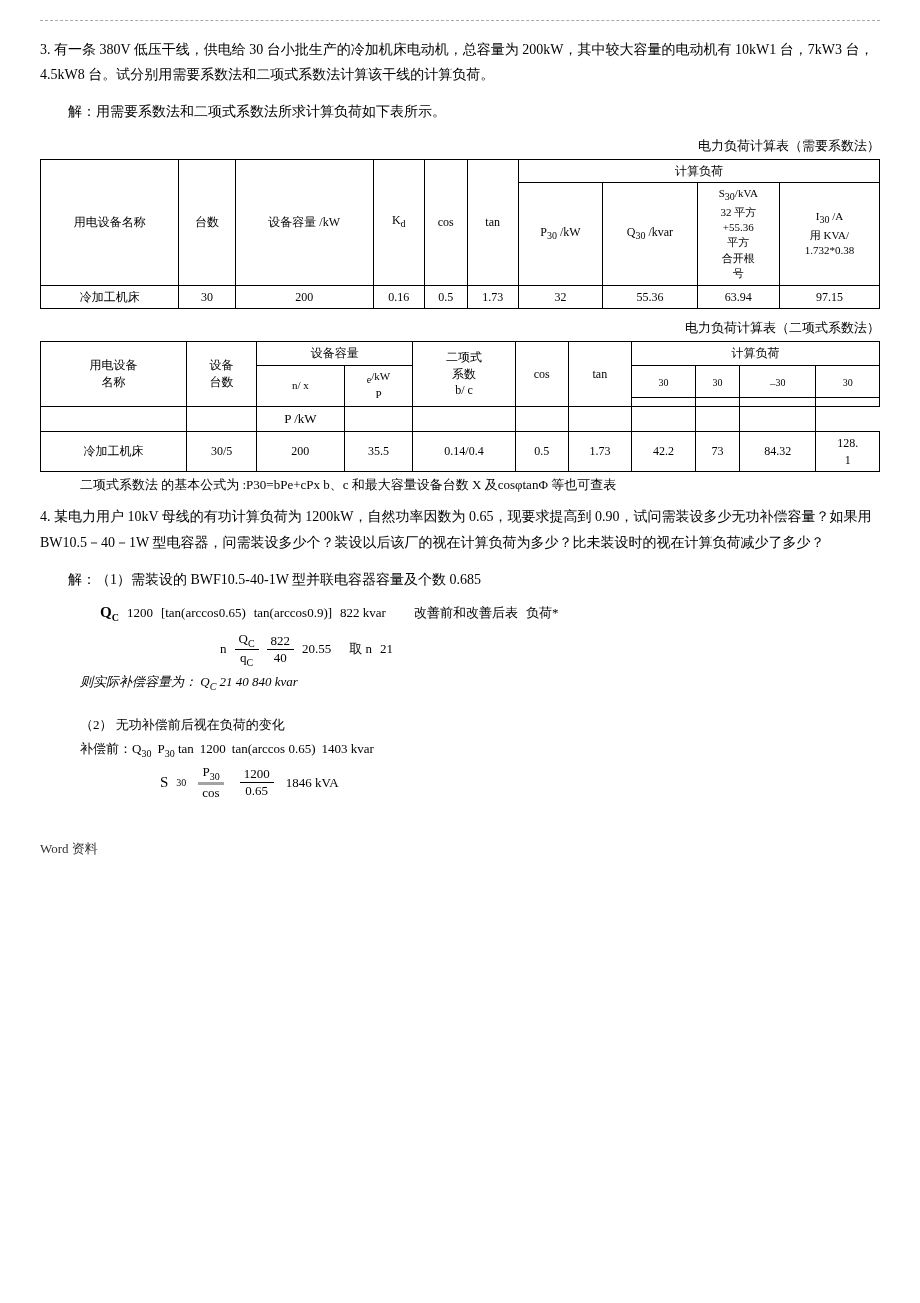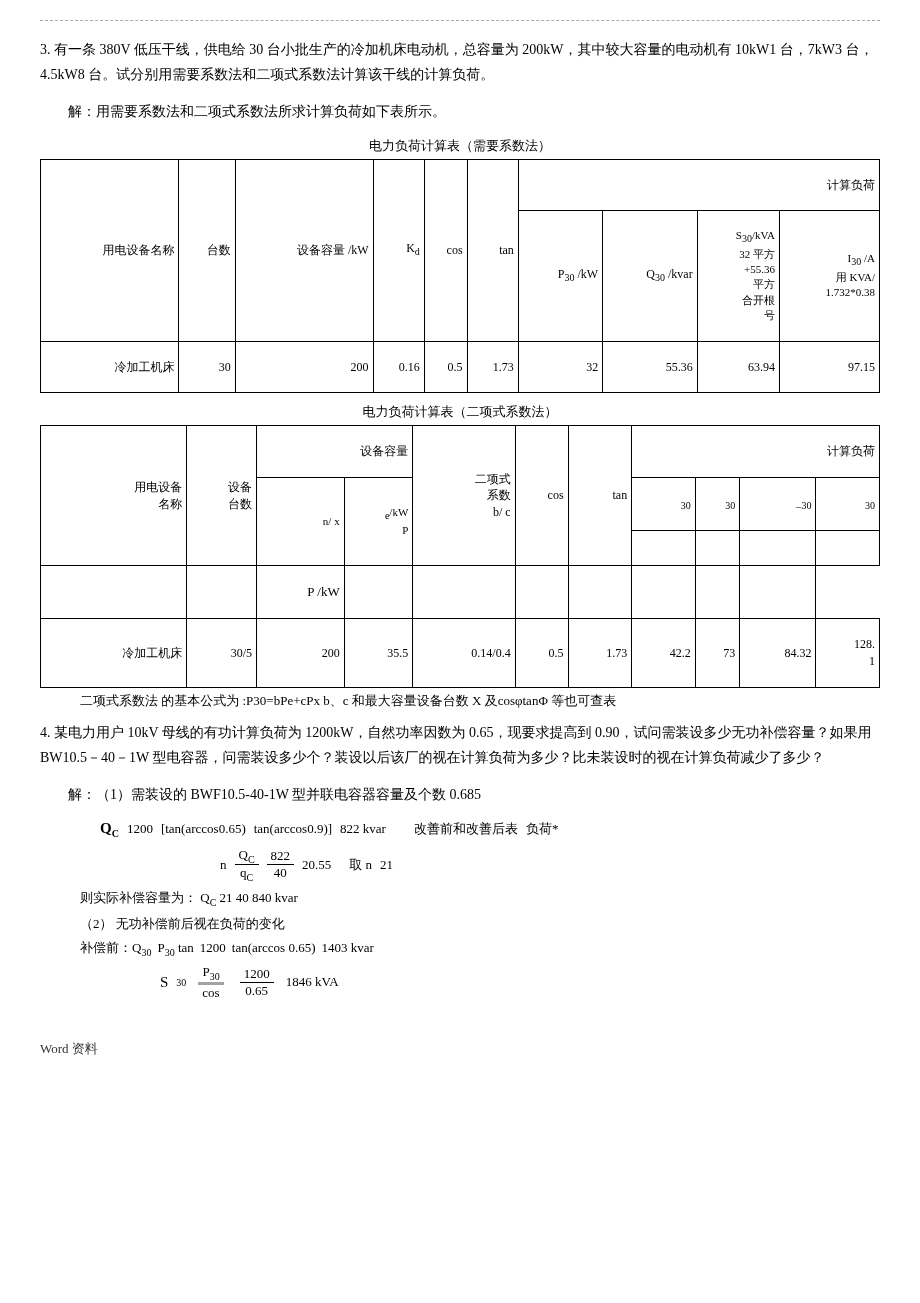--- a/index.html
+++ b/index.html
@@ -17,34 +17,34 @@
       margin-bottom: 16px;
     }
     .section {
       margin-bottom: 12px;
       line-height: 1.8;
     }
     .indent {
       text-indent: 2em;
     }
     .table-title {
-      text-align: center;
+      text-align: right;
       font-size: 13px;
       margin: 10px 0 4px 0;
     }
     table {
       border-collapse: collapse;
       width: 100%;
       font-size: 12px;
     }
     table td, table th {
       border: 1px solid #000;
-      text-align: right;
+      text-align: center;
       vertical-align: middle;
-      padding: 17px 4px;
+      padding: 3px 4px;
       line-height: 1.4;
     }
     .sub {
       font-size: 10px;
       vertical-align: sub;
     }
     .note-line {
       margin: 4px 0 8px 40px;
       font-size: 13px;
     }
@@ -71,20 +71,21 @@
     .s-line {
       display: flex;
       align-items: center;
       gap: 8px;
       margin: 6px 0 6px 120px;
       font-size: 13px;
     }
     .actual-line {
       margin: 6px 0 6px 40px;
       font-size: 13px;
+      font-style: italic;
     }
     .comp-section {
       margin: 6px 0 6px 0px;
       font-size: 13px;
     }
     .pre-line {
       display: flex;
       align-items: baseline;
       gap: 6px;
       margin: 6px 0 0 40px;
@@ -225,21 +226,21 @@
   </span>
   <span>20.55</span>
   <span style="margin-left:10px;">取 n</span>
   <span>21</span>
 </div>
 
 <div class="actual-line">
   则实际补偿容量为：  Q<span class="sub">C</span>  21  40  840 kvar
 </div>
 
-<div class="comp-section" style="margin-left:40px; margin-top:8px;">
+<div class="comp-section" style="margin-left:40px; margin-top:24px;">
   （2）  无功补偿前后视在负荷的变化
 </div>
 
 <div class="pre-line">
   <span>补偿前：Q<span class="sub">30</span></span>
   <span>P<span class="sub">30</span> tan</span>
   <span>1200</span>
   <span>tan(arccos 0.65)</span>
   <span>1403 kvar</span>
 </div>

